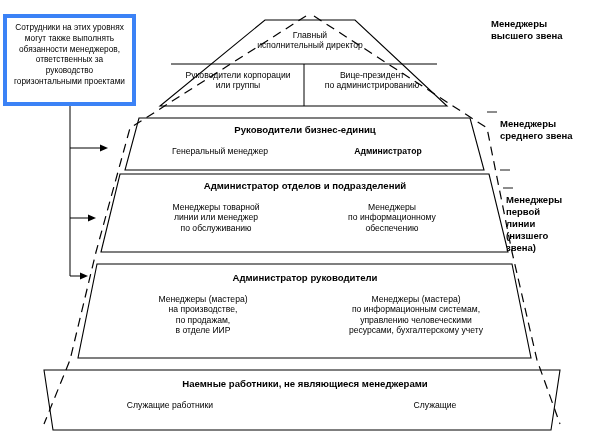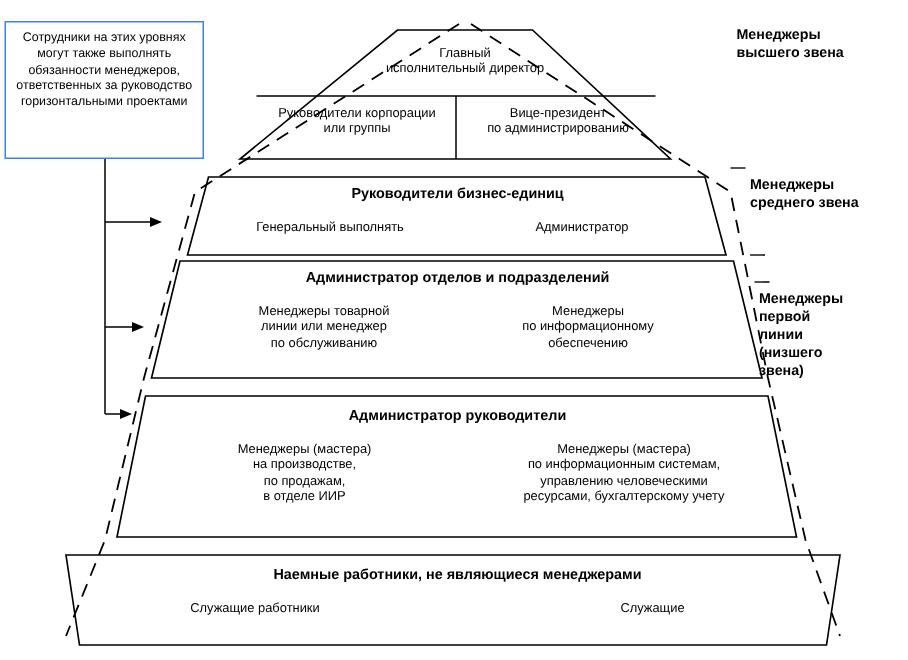--- a/index.html
+++ b/index.html
@@ -13,21 +13,21 @@
   }
   #stage { position:absolute; left:0; top:0; width:605px; height:440px; }
   svg.layer { position:absolute; left:0; top:0; width:605px; height:440px; }
 
   .txt { position:absolute; text-align:center; line-height:1.22; }
 
   
   .callout {
     position:absolute;
     left:3px; top:14px; width:133px; height:92px;
-    border:1px solid #3b82f6;
+    border:4px solid #3b82f6;
     background:#fff;
     font-size:8.3px;
     text-align:center;
     line-height:1.30;
     padding:4px 4px 0 4px;
     box-sizing:border-box;
   }
 
   
   .rlabel { position:absolute; font-weight:bold; font-size:9.5px; text-align:left; line-height:1.26; }
@@ -94,23 +94,23 @@
     <span>Главный<br>исполнительный директор</span>
   </div>
   <div class="txt role" style="left:310px; top:70px; width:124px;">
     <span>Вице-президент<br>по администрированию</span>
   </div>
 
   <div class="txt tier-title" style="left:160px; top:124px; width:290px;">
     <span>Руководители бизнес-единиц</span>
   </div>
   <div class="txt role" style="left:140px; top:146px; width:160px;">
-    <span>Генеральный выполнять</span>
+    <span>Генеральный менеджер</span>
   </div>
-  <div class="txt role" style="left:308px; top:146px; width:160px;">
+  <div class="txt role" style="left:308px; top:146px; width:160px;font-weight:bold;">
     <span>Администратор</span>
   </div>
 
   <div class="txt tier-title" style="left:130px; top:180px; width:350px;">
     <span>Администратор отделов и подразделений</span>
   </div>
   <div class="txt role" style="left:136px; top:202px; width:160px;">
     <span>Менеджеры товарной<br>линии или менеджер<br>по обслуживанию</span>
   </div>
   <div class="txt role" style="left:308px; top:202px; width:168px;">

